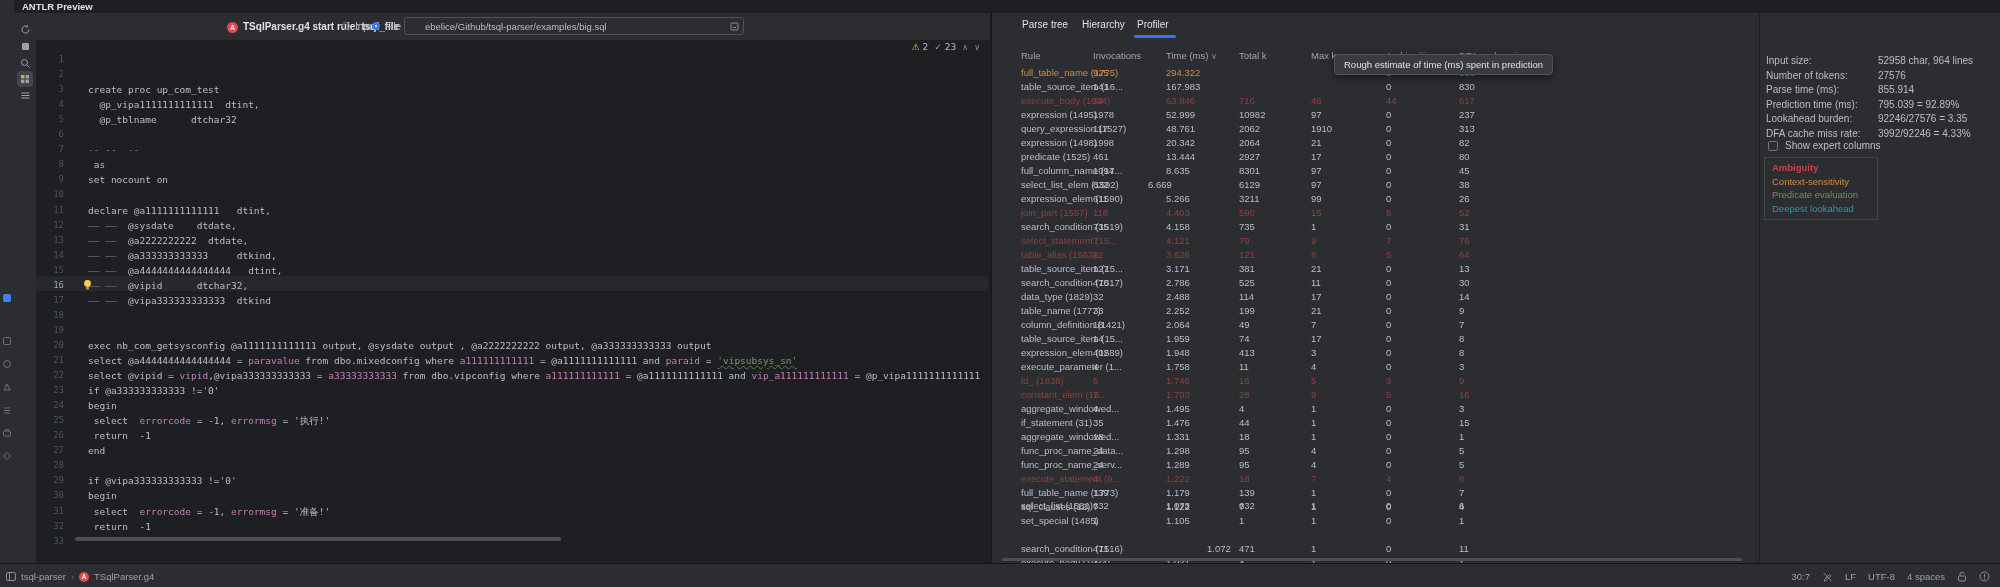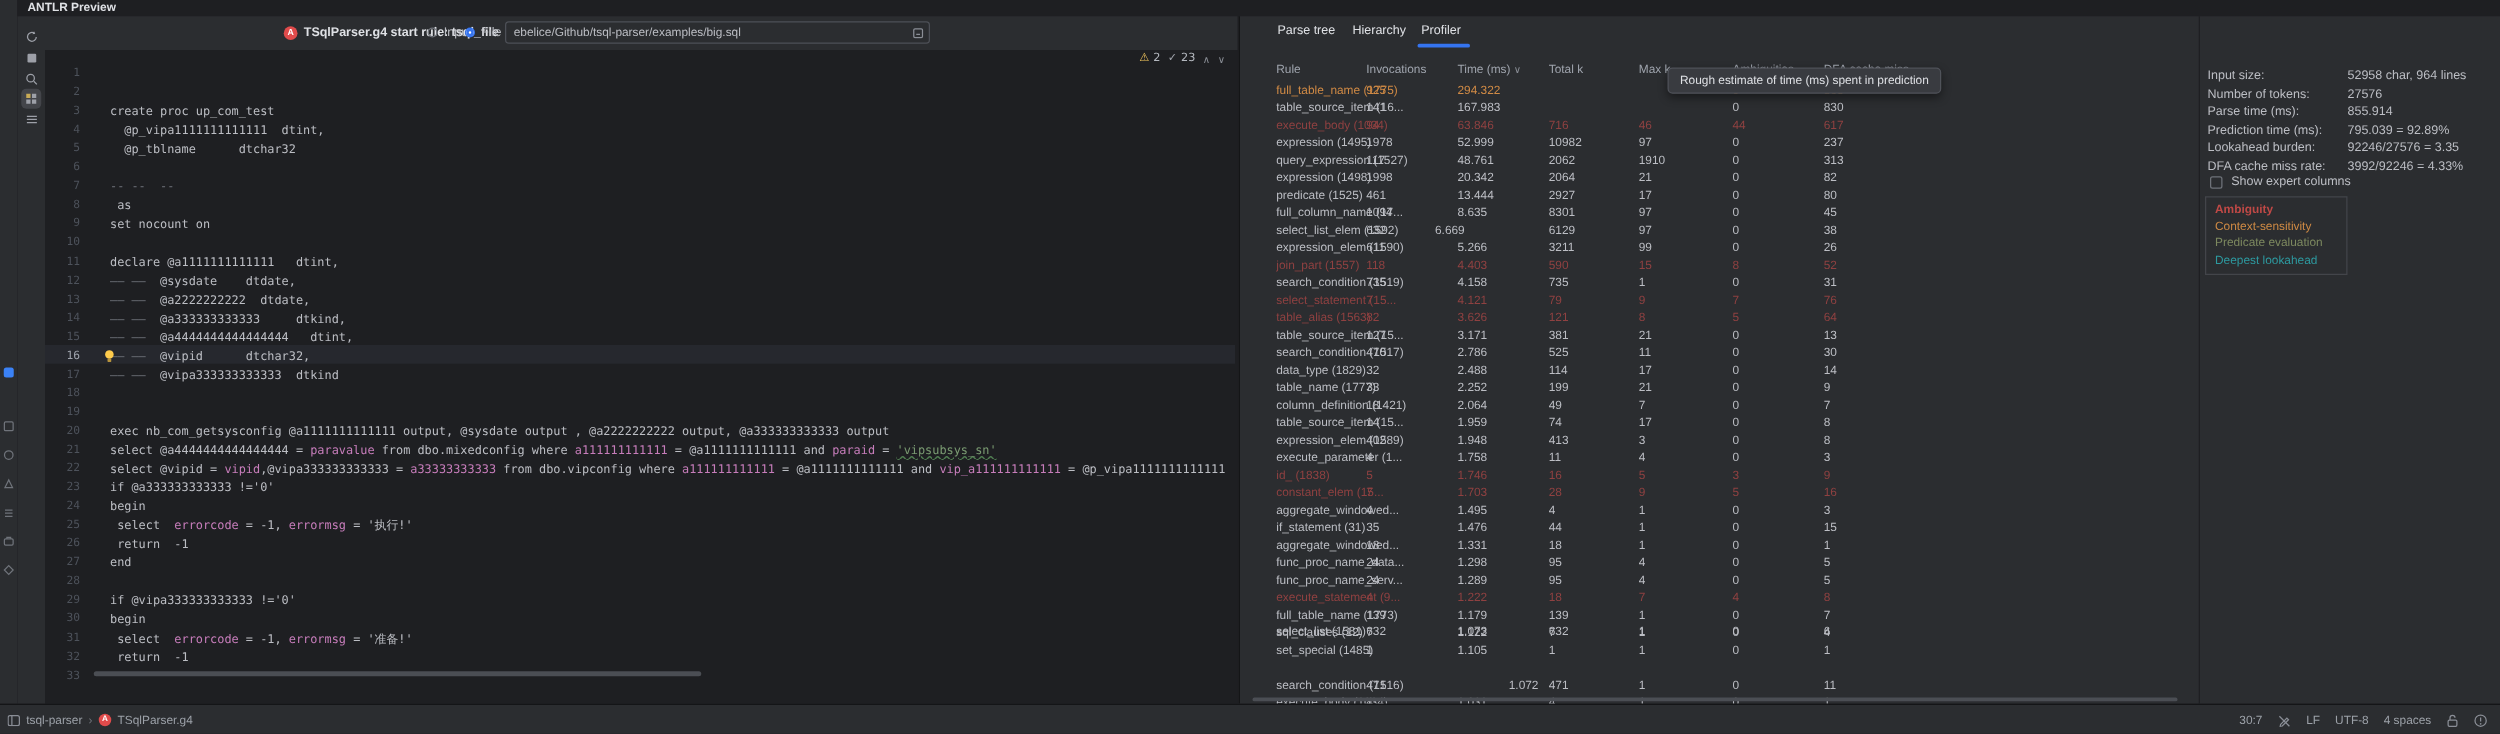--- a/index.html
+++ b/index.html
@@ -15,21 +15,21 @@
   
   #side-strip{left:14px;top:13px;width:22px;height:550px;background:#2b2d30}
   #toolbar{left:36px;top:13px;width:954px;height:27px;background:#2b2d30}
   .tb-item{position:absolute;top:0;line-height:27px;white-space:nowrap}
   .antlr-badge{display:inline-block;width:11px;height:11px;border-radius:50%;background:#e04b4b;
       color:#fff;font-size:7px;font-weight:bold;text-align:center;line-height:11px;vertical-align:middle}
   .radio{position:absolute;top:9px;width:8px;height:8px;border-radius:50%;border:1px solid #6f737a;box-sizing:border-box}
   .radio.sel{border:1px solid #3574f0;background:#3574f0;box-shadow:inset 0 0 0 2px #3574f0, inset 0 0 0 3px #fff}
   #file-field{position:absolute;left:368px;top:4px;width:340px;height:18px;background:#2b2d30;
       border:1px solid #4d5057;border-radius:3px;box-sizing:border-box;overflow:hidden}
-  #file-field .txt{position:absolute;left:6px;top:2px;line-height:14px;white-space:nowrap;color:#bcbec4}
+  #file-field .txt{position:absolute;left:20px;top:2px;line-height:14px;white-space:nowrap;color:#bcbec4}
   
   #editor{left:36px;top:40px;width:954px;height:523px;background:#1e1f22;overflow:hidden}
   .lnum{position:absolute;left:0;width:28px;text-align:right;color:#4d525b;
         font-family:"DejaVu Sans Mono",monospace;font-size:9px;line-height:15px}
   .lnum.cur{color:#9fa4ad}
   .code-line{position:absolute;left:52px;white-space:pre;font-family:"DejaVu Sans Mono",monospace;
         font-size:9.5px;line-height:15px}
   .seg-d{color:#bcbec4}
   .seg-dim{color:#72767e}
   .seg-mag{color:#c77dbb}

